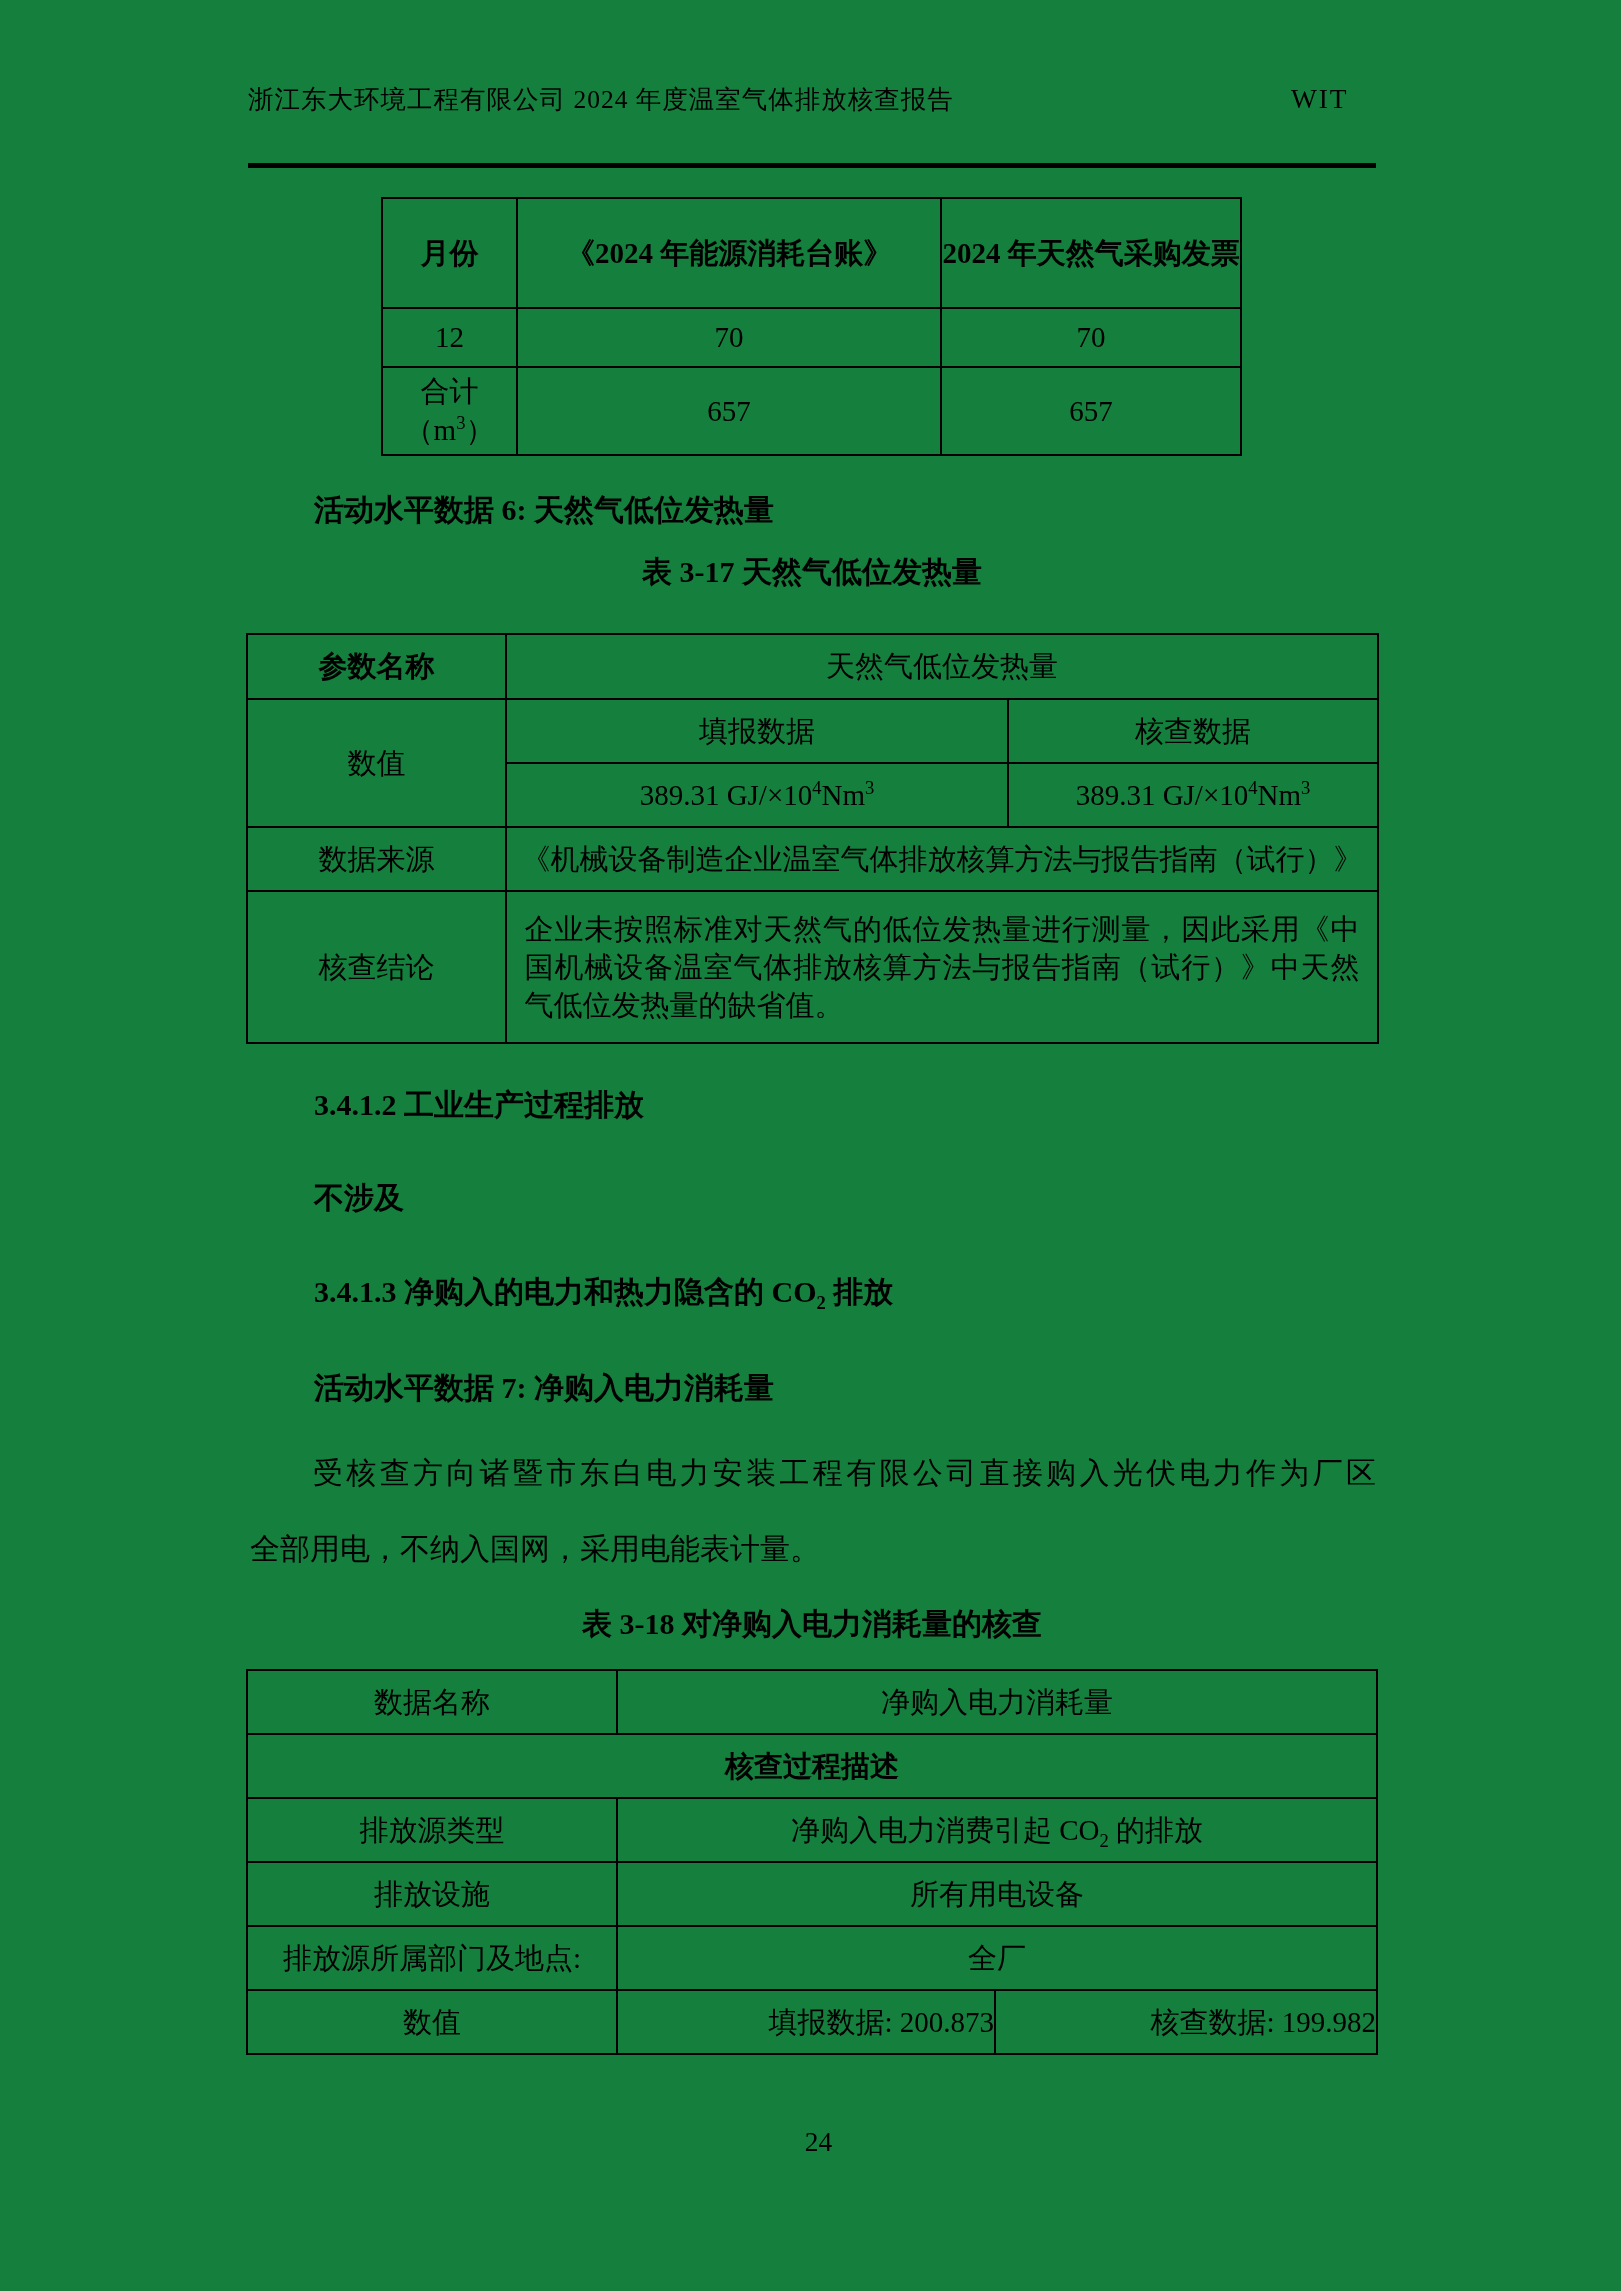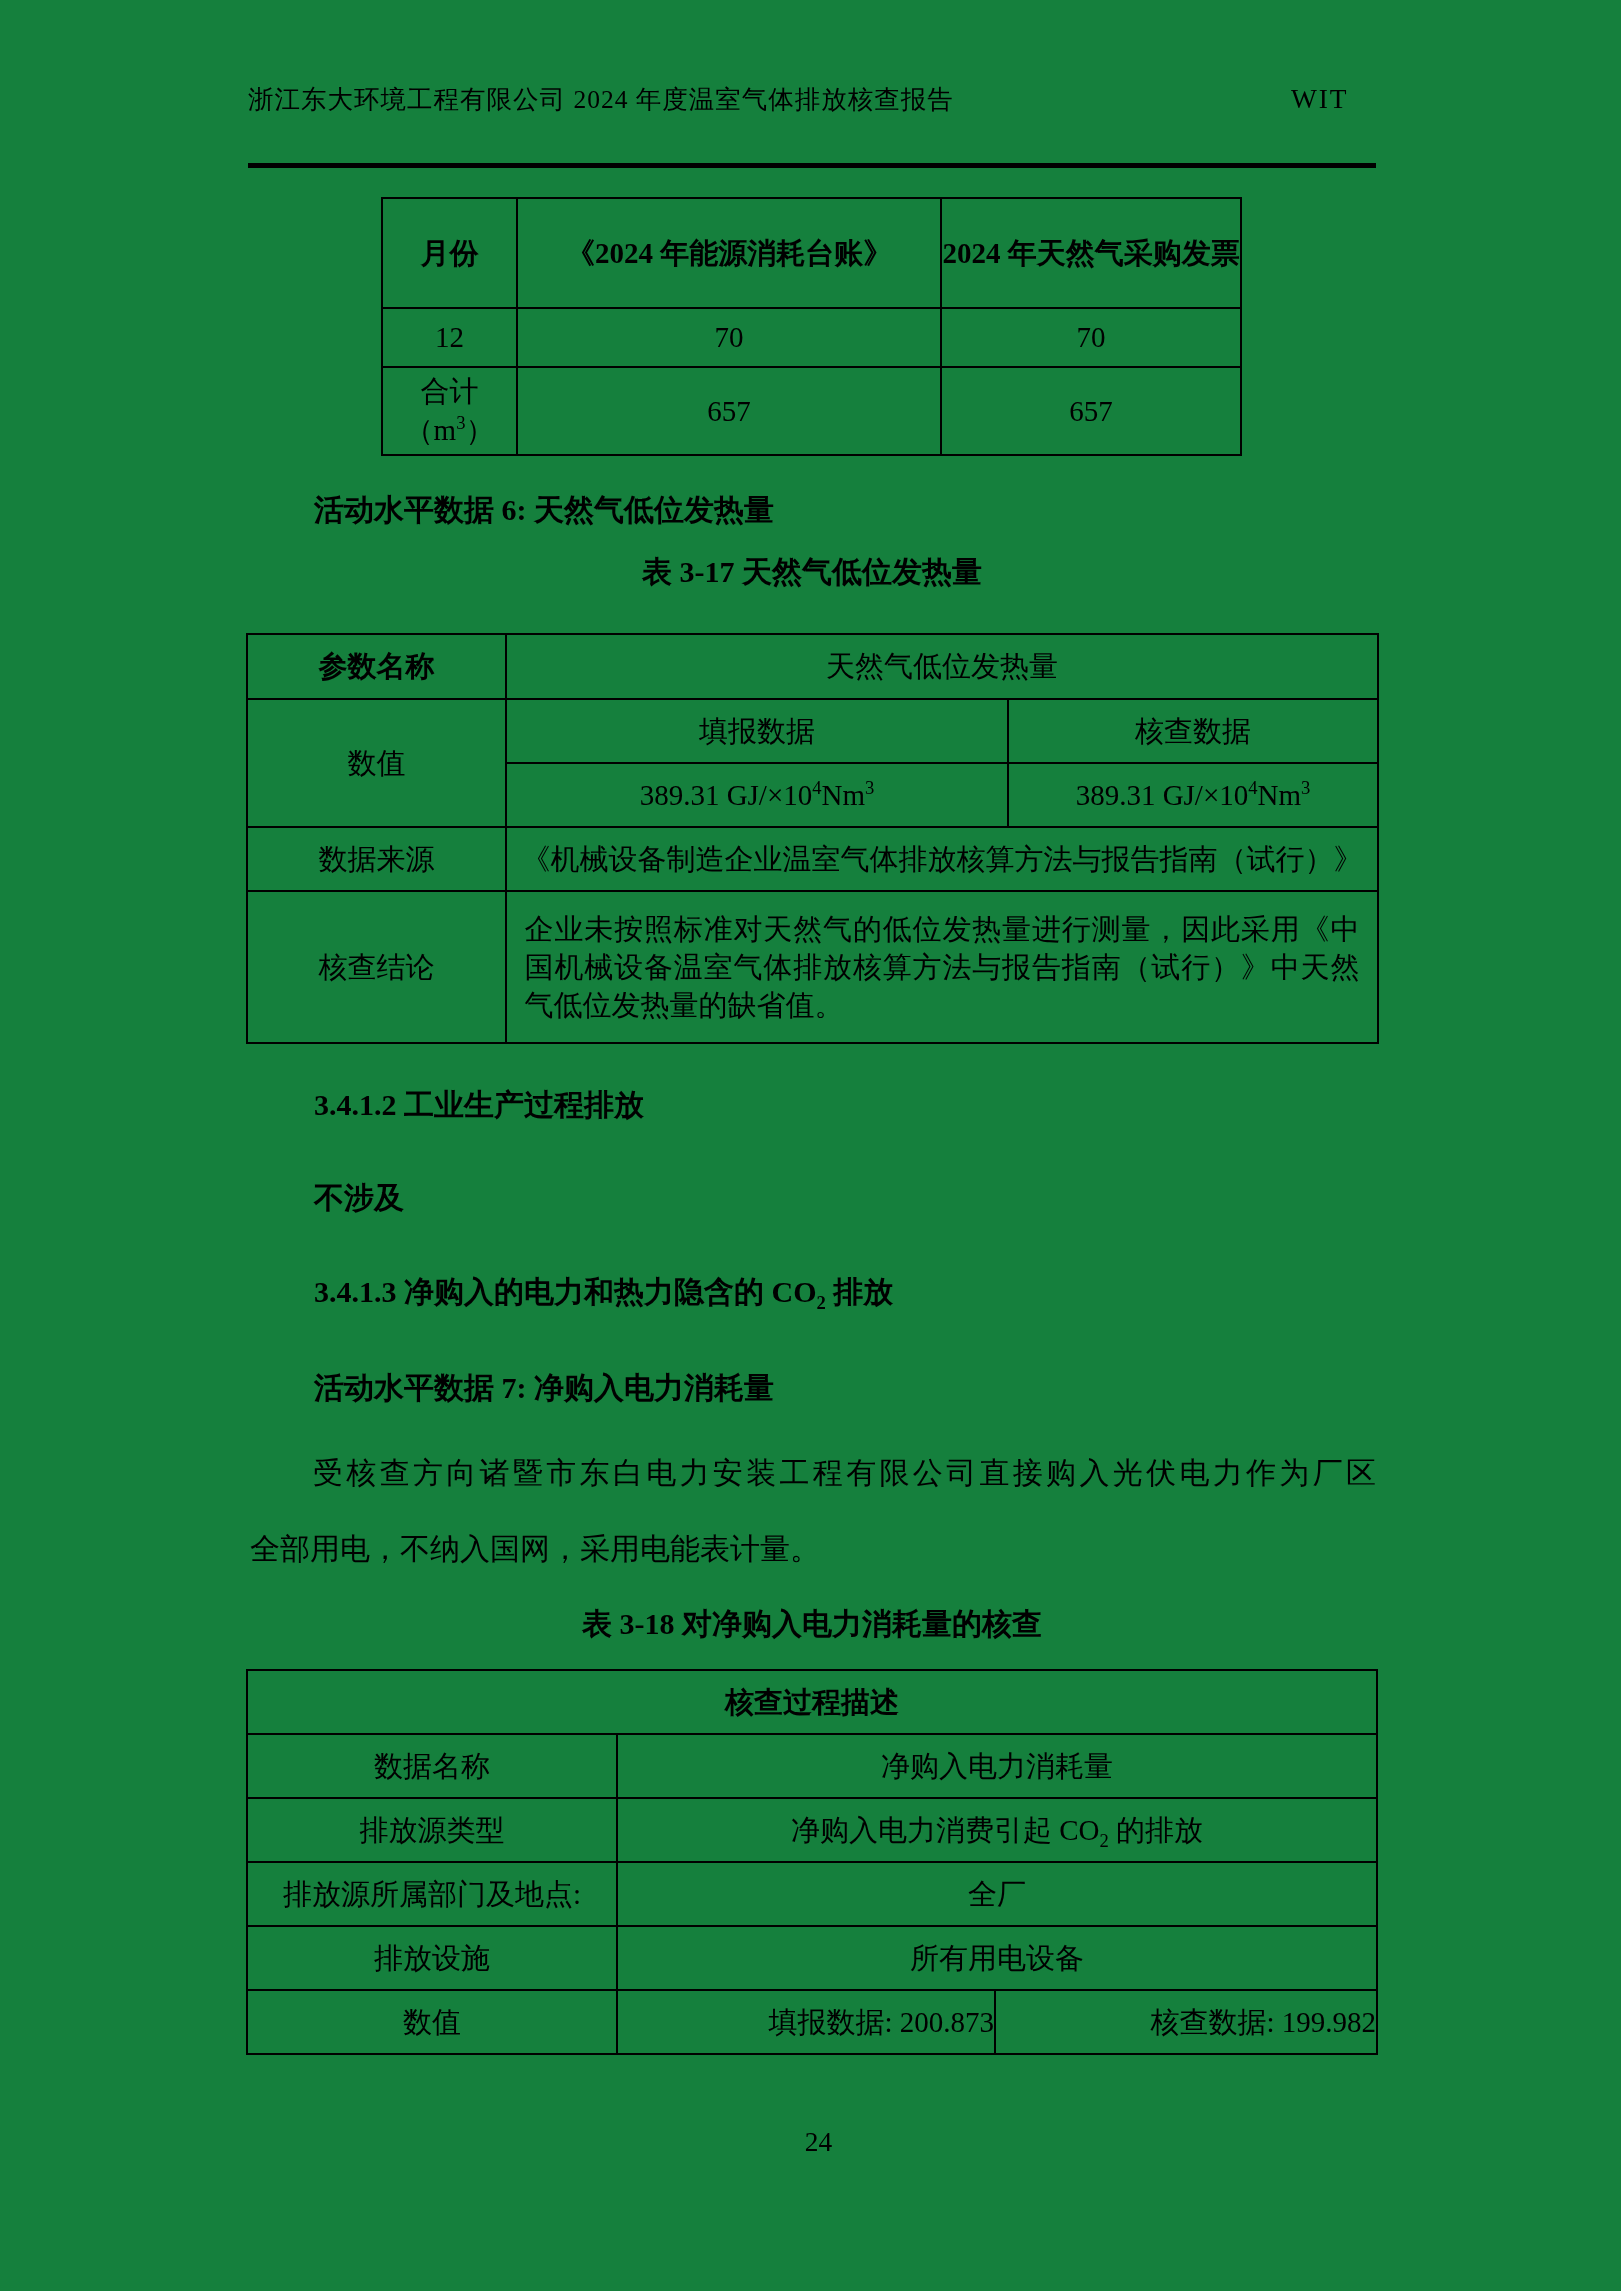--- a/index.html
+++ b/index.html
@@ -159,37 +159,37 @@
   <div class="tbl-title" style="top:1604px;">表 3-18 对净购入电力消耗量的核查</div>
 
   <table class="tbl-318">
     <colgroup>
         <col style="width:370px">
         <col style="width:378px">
         <col style="width:382px">
       </colgroup>
     <tbody>
         <tr>
-      <td colspan="3" class="bold">核查过程描述</td>
-    </tr>
-    <tr>
       <td>数据名称</td>
       <td colspan="2">净购入电力消耗量</td>
     </tr>
     <tr>
+      <td colspan="3" class="bold">核查过程描述</td>
+    </tr>
+    <tr>
       <td>排放源类型</td>
       <td colspan="2"><span>净购入电力消费引起 CO</span><sub>2</sub><span> 的排放</span></td>
     </tr>
     <tr>
+      <td>排放设施</td>
+      <td colspan="2">所有用电设备</td>
+    </tr>
+    <tr>
       <td>排放源所属部门及地点:</td>
       <td colspan="2">全厂</td>
-    </tr>
-    <tr>
-      <td>排放设施</td>
-      <td colspan="2">所有用电设备</td>
     </tr>
     <tr>
       <td>数值</td>
       <td class="cell-left">填报数据: 200.873</td>
       <td class="cell-left">核查数据: 199.982</td>
     </tr>
   </tbody>
     </table>
 
   <div class="pageno">24</div>

